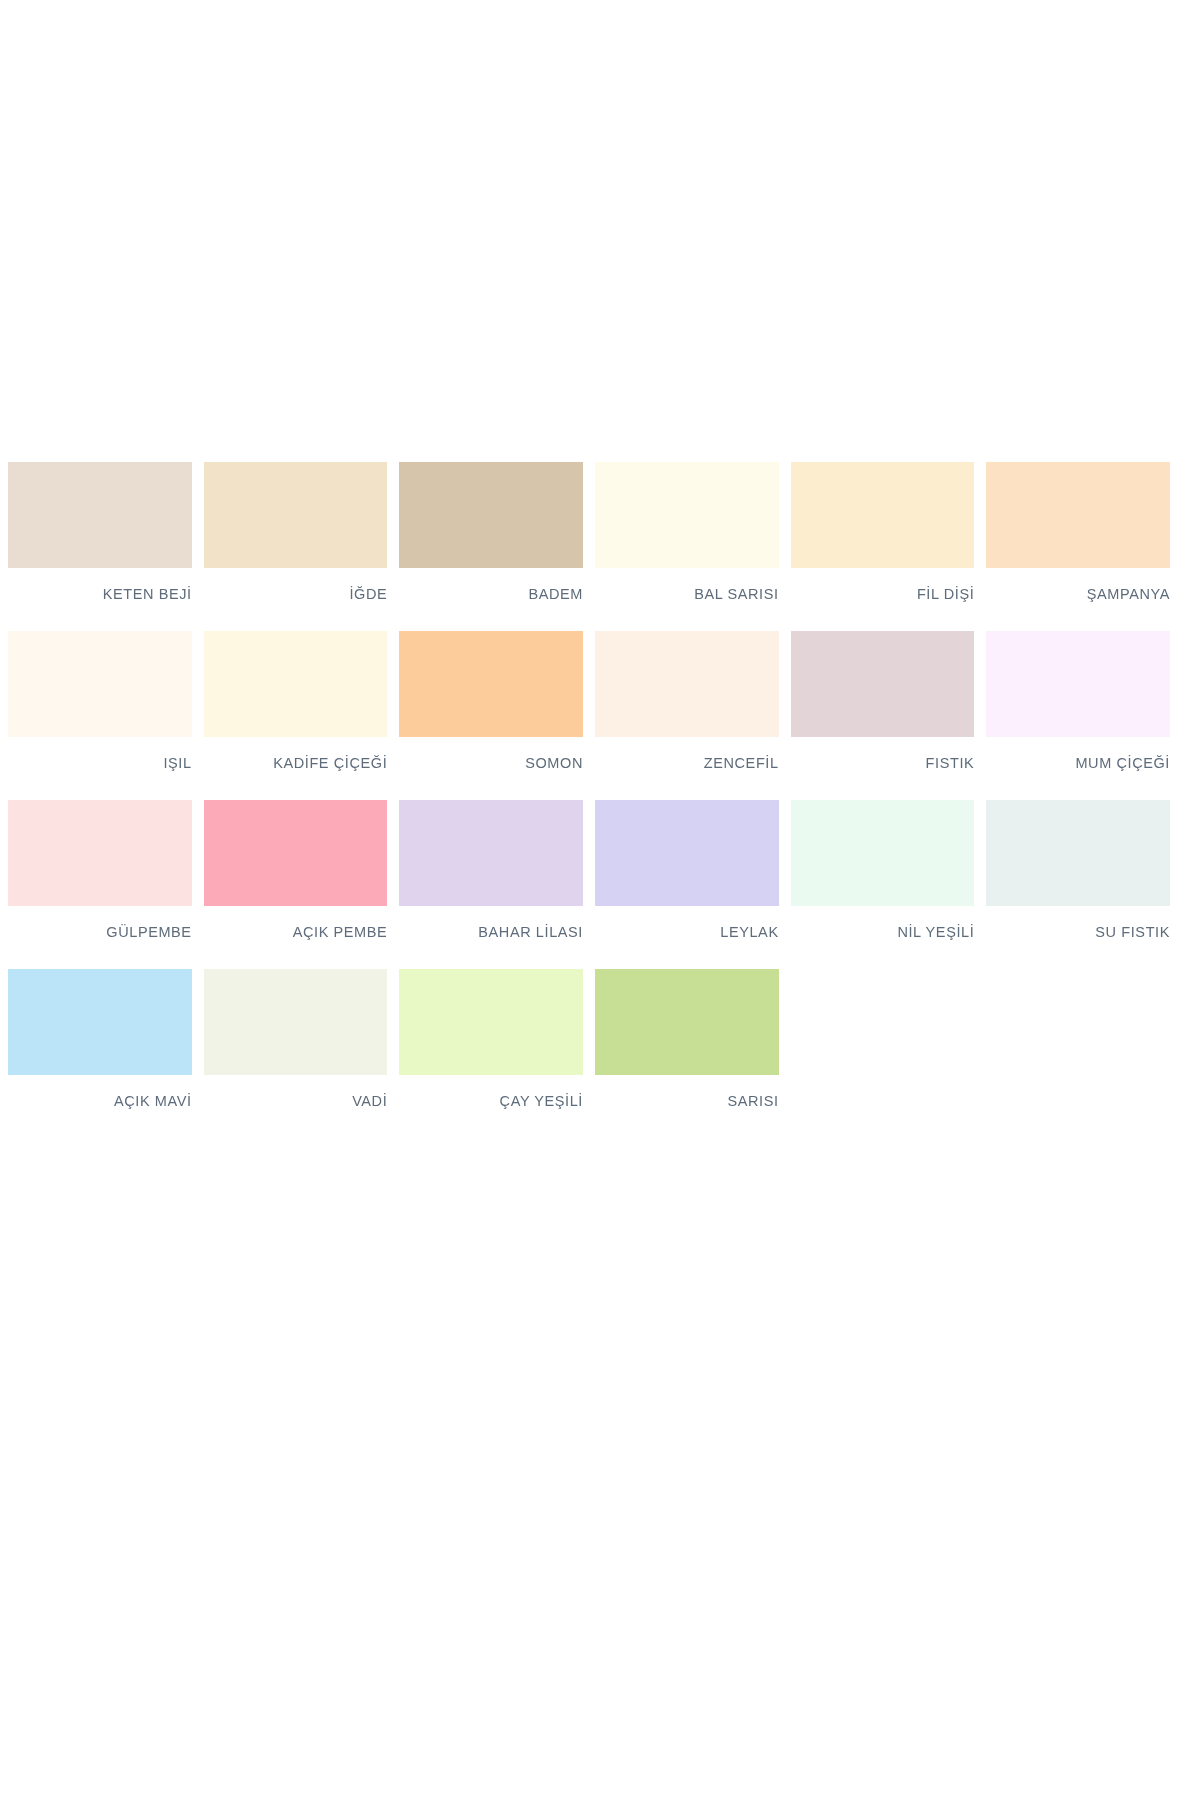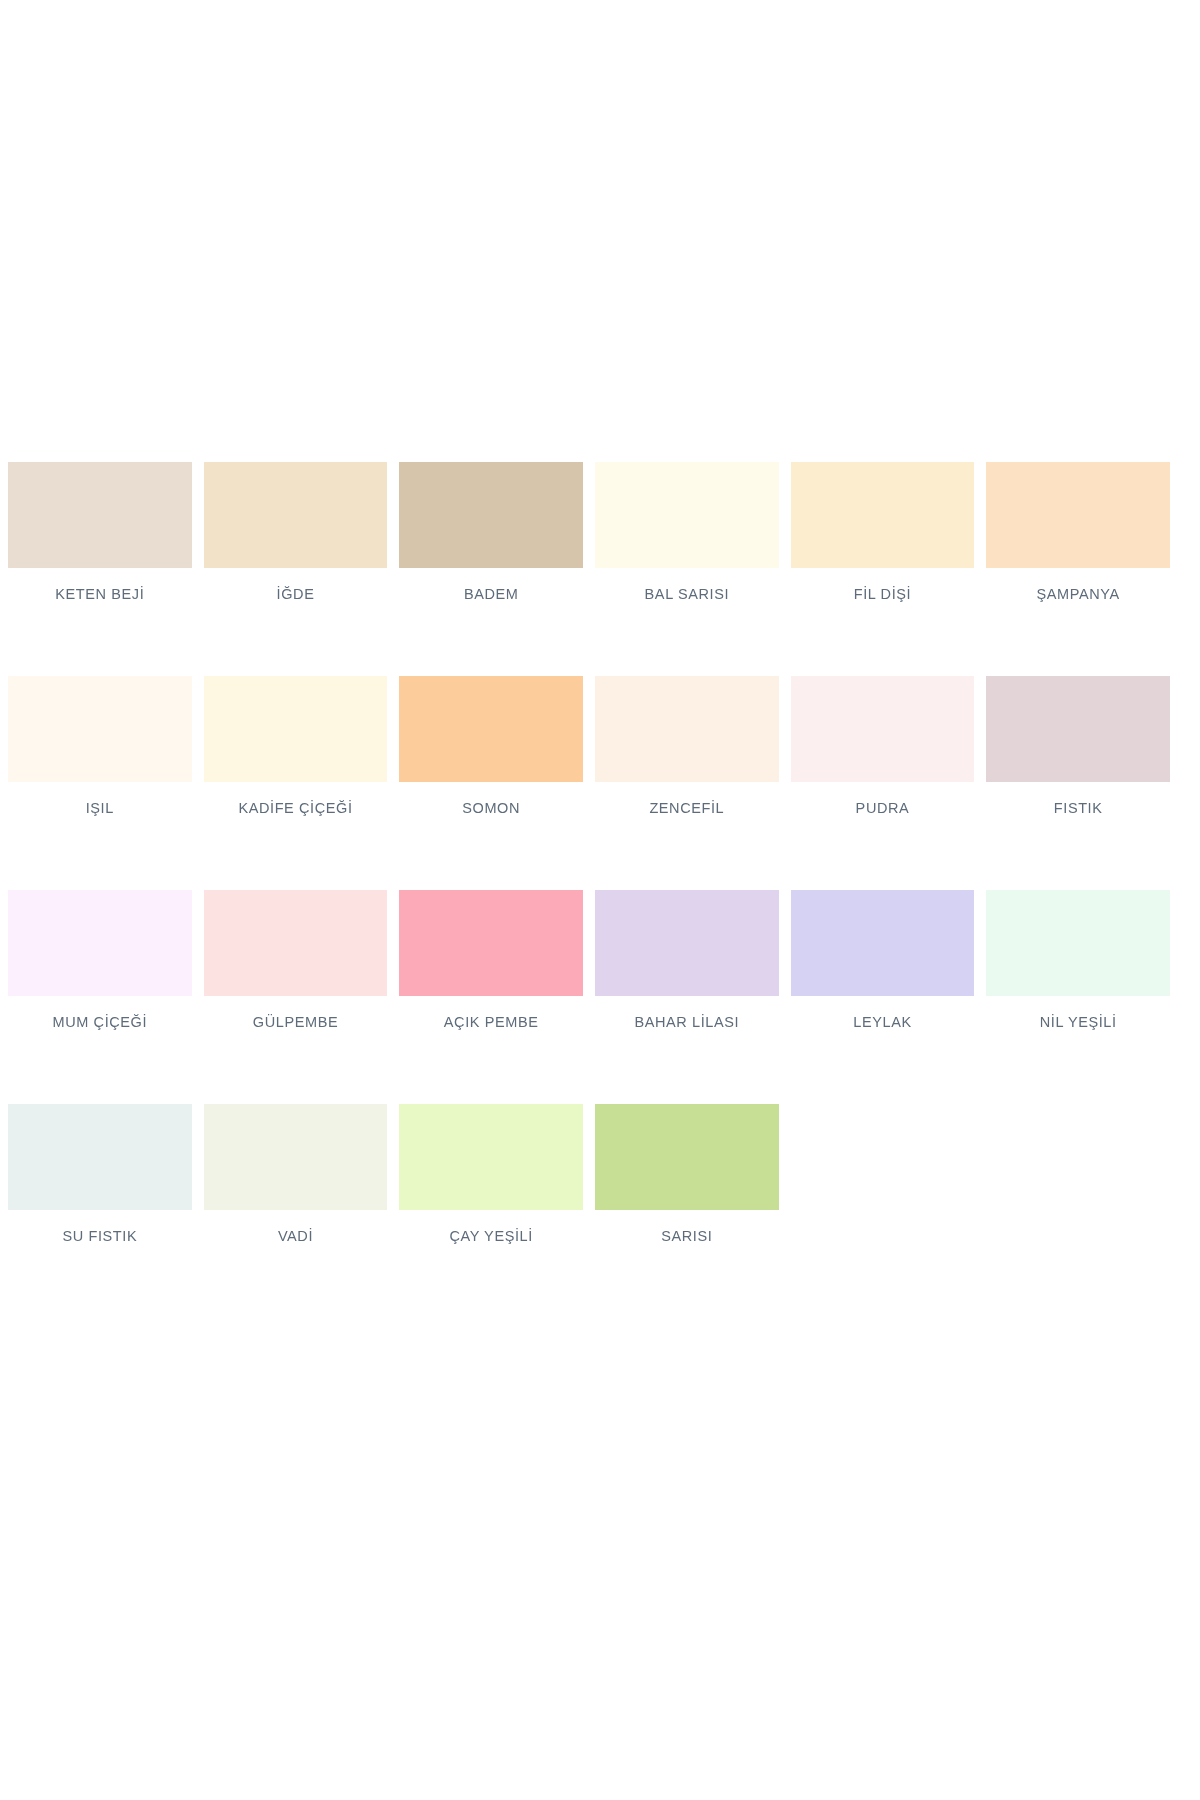--- a/index.html
+++ b/index.html
@@ -30,22 +30,22 @@
     width: 1162px;
     display: grid;
     grid-template-columns: repeat(6, 1fr);
     column-gap: 12px;
     row-gap: 0px;
   }
 
   .swatch-cell {
     display: flex;
     flex-direction: column;
-    align-items: center;
-    height: 214px;
+    align-items: flex-end;
+    height: 169px;
   }
 
   .swatch-chip {
     width: 100%;
     height: 106px;
     display: block;
   }
 
   .swatch-label {
     margin-top: 19px;
@@ -97,24 +97,20 @@
       </div>
       <div class="swatch-cell">
         <div class="swatch-chip" style="background-color: rgb(252, 204, 154);"></div>
         <div class="swatch-label">SOMON</div>
       </div>
       <div class="swatch-cell">
         <div class="swatch-chip" style="background-color: rgb(253, 241, 230);"></div>
         <div class="swatch-label">ZENCEFİL</div>
       </div>
       <div class="swatch-cell">
-        <div class="swatch-chip" style="background-color: rgb(251, 239, 239);"></div>
-        <div class="swatch-label">PUDRA</div>
-      </div>
-      <div class="swatch-cell">
         <div class="swatch-chip" style="background-color: rgb(227, 213, 215);"></div>
         <div class="swatch-label">FISTIK</div>
       </div>
       <div class="swatch-cell">
         <div class="swatch-chip" style="background-color: rgb(252, 239, 254);"></div>
         <div class="swatch-label">MUM ÇİÇEĞİ</div>
       </div>
       <div class="swatch-cell">
         <div class="swatch-chip" style="background-color: rgb(253, 226, 226);"></div>
         <div class="swatch-label">GÜLPEMBE</div>
@@ -133,20 +129,24 @@
       </div>
       <div class="swatch-cell">
         <div class="swatch-chip" style="background-color: rgb(234, 250, 240);"></div>
         <div class="swatch-label">NİL YEŞİLİ</div>
       </div>
       <div class="swatch-cell">
         <div class="swatch-chip" style="background-color: rgb(233, 241, 240);"></div>
         <div class="swatch-label">SU FISTIK</div>
       </div>
       <div class="swatch-cell">
+        <div class="swatch-chip" style="background-color: rgb(188, 228, 248);"></div>
+        <div class="swatch-label">AÇIK MAVİ</div>
+      </div>
+      <div class="swatch-cell">
         <div class="swatch-chip" style="background-color: rgb(240, 243, 230);"></div>
         <div class="swatch-label">VADİ</div>
       </div>
       <div class="swatch-cell">
         <div class="swatch-chip" style="background-color: rgb(233, 249, 197);"></div>
         <div class="swatch-label">ÇAY YEŞİLİ</div>
       </div>
       <div class="swatch-cell">
         <div class="swatch-chip" style="background-color: rgb(199, 222, 149);"></div>
         <div class="swatch-label">SARISI</div>

